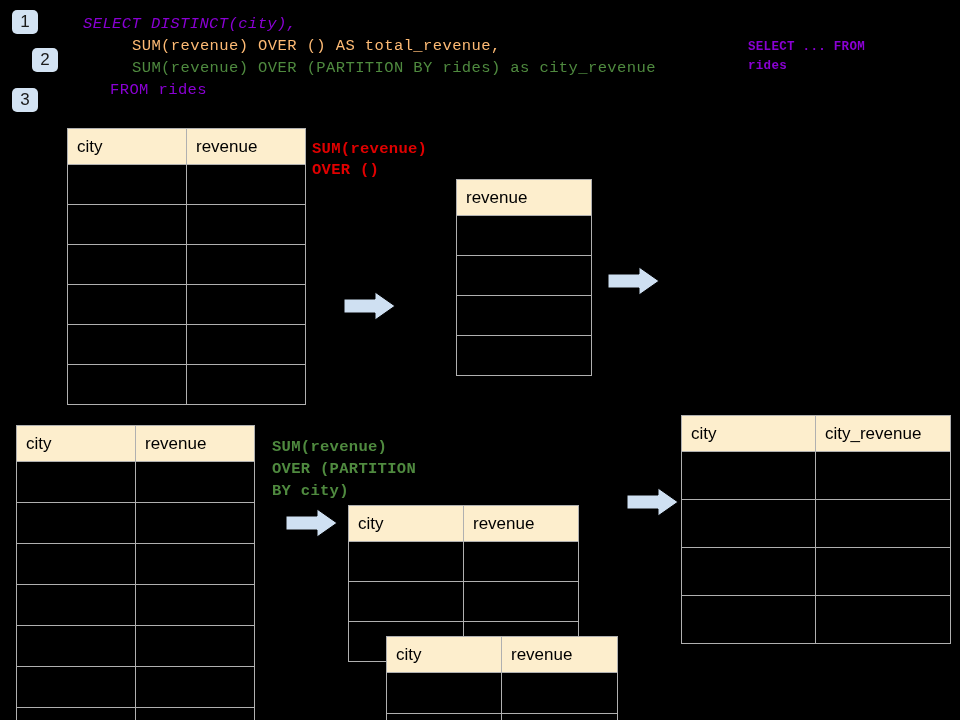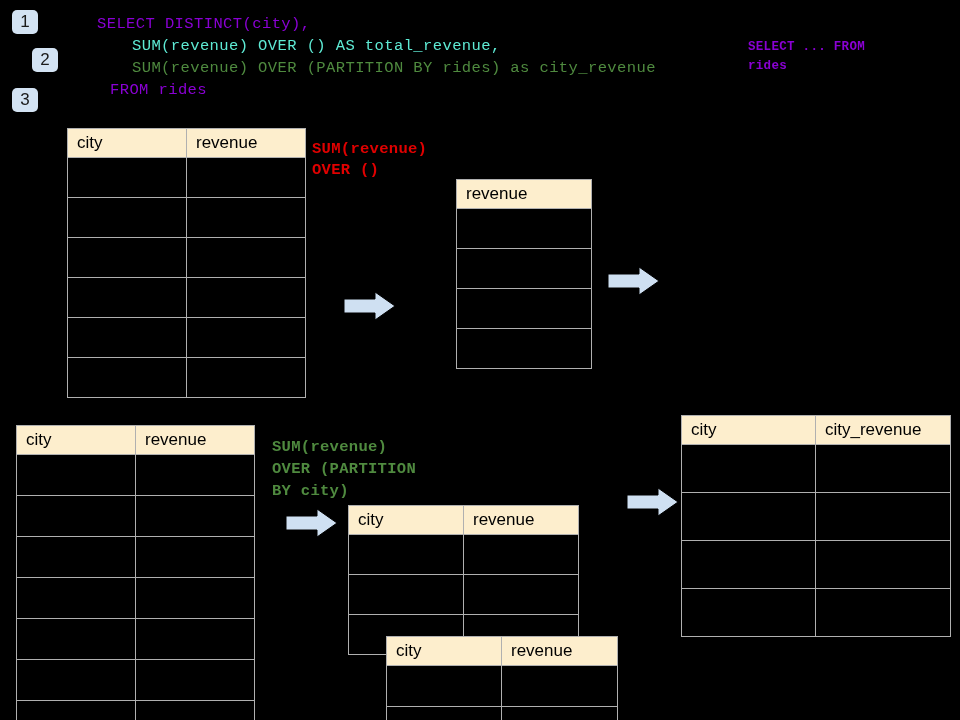--- a/index.html
+++ b/index.html
@@ -33,21 +33,21 @@
   
   .code {
     position: absolute;
     font-family: "Liberation Mono", monospace;
     font-size: 15.5px;
     letter-spacing: 0.4px;
     white-space: pre;
     line-height: 22px;
   }
   .c-purple { color: #8a00d4; }
-  .c-red    { color: #5eead4; }
+  .c-red    { color: #fdba74; }
   .c-green  { color: #4f8a3f; }
 
   .annot {
     position: absolute;
     font-family: "Liberation Mono", monospace;
     font-size: 12.5px;
     font-weight: bold;
     letter-spacing: 0.3px;
     white-space: pre;
     line-height: 19px;
@@ -87,21 +87,21 @@
     margin: 0;
   }
   .tbl th {
     background: #fdeecd;
     color: #000000;
     font-family: "Liberation Sans", sans-serif;
     font-size: 17px;
     font-weight: normal;
     text-align: left;
     padding-left: 9px;
-    height: 29px;
+    height: 36px;
     box-sizing: border-box;
   }
   .tbl td {
     background: #000000;
     height: 40px;
     box-sizing: border-box;
   }
 
   
   .arrow {
@@ -110,21 +110,21 @@
 </style>
 </head>
 <body>
 
 <div id="canvas">
 
   <div class="badge" style="left:12px; top:10px;">1</div>
   <div class="badge" style="left:32px; top:48px;">2</div>
   <div class="badge" style="left:12px; top:88px;">3</div>
 
-  <div class="code c-purple" style="left:97px; top:13px;">SELECT DISTINCT(city),</div>
+  <div class="code c-purple" style="left:83px; top:13px;font-style:italic;">SELECT DISTINCT(city),</div>
   <div class="code c-red" style="left:132px; top:35px;">SUM(revenue) OVER () AS total_revenue,</div>
   <div class="code c-green" style="left:132px; top:57px;">SUM(revenue) OVER (PARTITION BY rides) as city_revenue</div>
   <div class="code c-purple" style="left:110px; top:79px;">FROM rides</div>
 
   <div class="annot c-purple" style="left:748px; top:38px;">SELECT ... FROM
 rides</div>
 
   <div class="label-red" style="left:312px; top:139px;">SUM(revenue)
 OVER ()</div>
 

